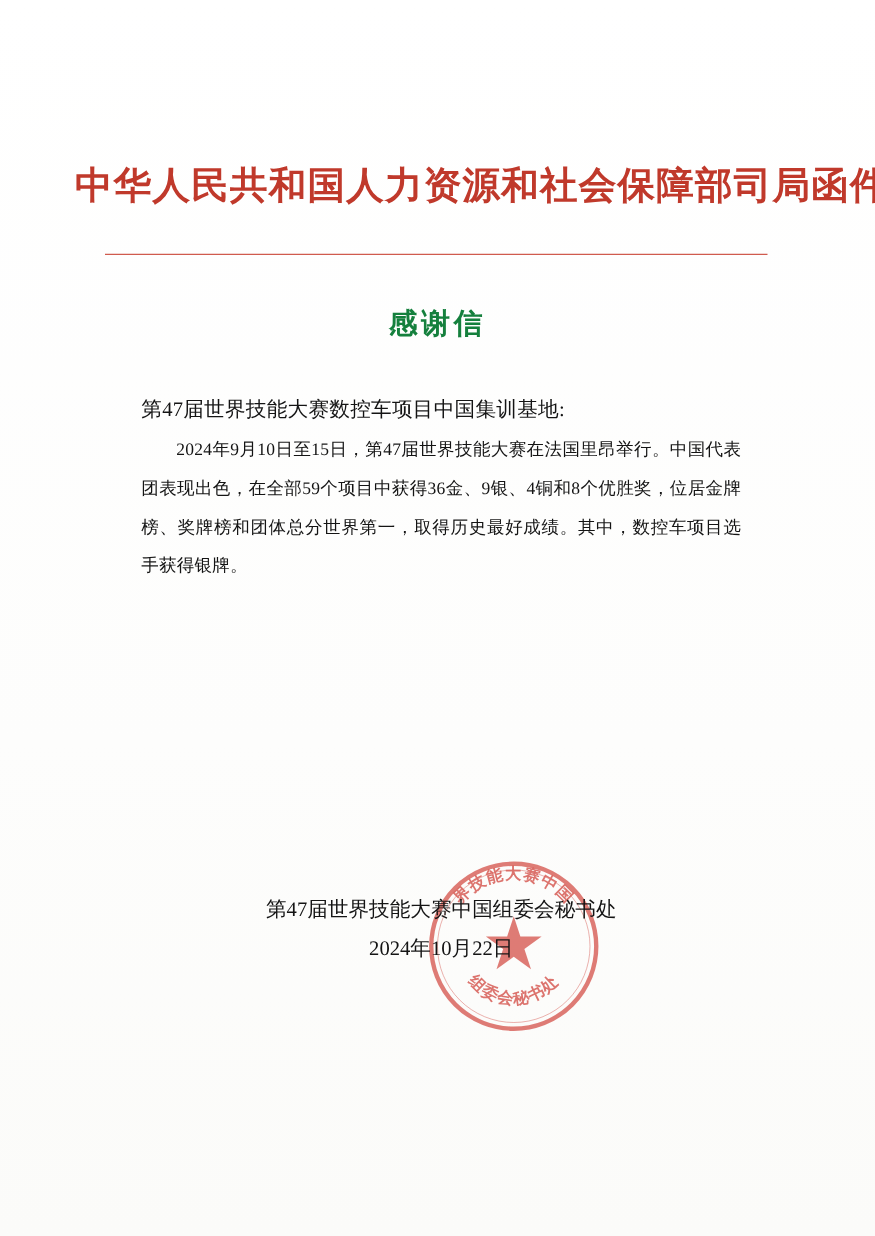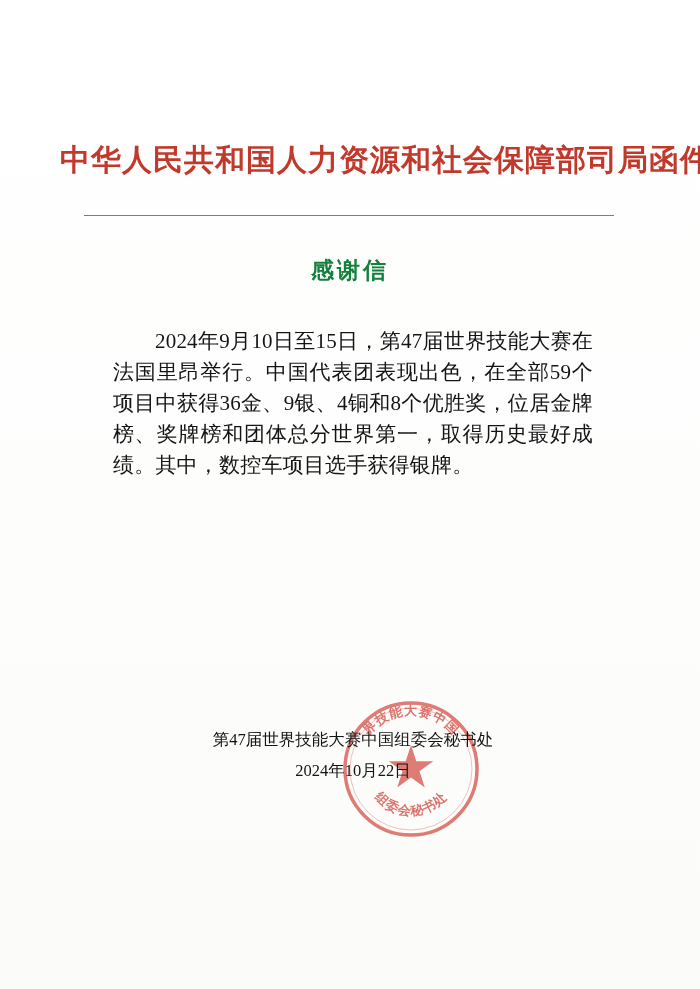--- a/index.html
+++ b/index.html
@@ -13,21 +13,20 @@
     font-family: "Liberation Serif", "DejaVu Serif", serif;
     color: #1a1a1a;
     overflow: hidden;
     position: relative;
   }
   .page {
     position: relative;
     width: 700px;
     height: 924px;
     background: #fdfdfb;
-    margin-top: 12px;
   }
   .sheet {
     position: absolute;
     left: 0;
     top: 0;
     width: 700px;
     height: 989px;
     background: linear-gradient(180deg, #ffffff 0%, #fdfdfc 60%, #fbfbf9 100%);
   }
   .letterhead {
@@ -70,21 +69,21 @@
     top: 312px;
     width: 480px;
   }
   .salutation {
     font-size: 16.5px;
     line-height: 31px;
     letter-spacing: 0.2px;
     color: #141414;
   }
   .para {
-    font-size: 21px;
+    font-size: 14px;
     line-height: 31px;
     letter-spacing: 0.2px;
     text-indent: 2em;
     color: #141414;
     margin-top: 2px;
     text-align: justify;
   }
   .signature {
     position: absolute;
     left: 113px;
@@ -126,20 +125,21 @@
   <div class="sheet"></div>
 
   <div class="letterhead">
     <div class="letterhead-title">中华人民共和国人力资源和社会保障部司局函件</div>
   </div>
   <div class="letterhead-rule"></div>
 
   <div class="doc-title">感谢信</div>
 
   <div class="body-block">
+    <div class="salutation">第47届世界技能大赛数控车项目中国集训基地:</div>
     <p class="para">2024年9月10日至15日，第47届世界技能大赛在法国里昂举行。中国代表团表现出色，在全部59个项目中获得36金、9银、4铜和8个优胜奖，位居金牌榜、奖牌榜和团体总分世界第一，取得历史最好成绩。其中，数控车项目选手获得银牌。</p>
   </div>
 
   <div class="seal">
     <svg width="148" height="148" viewBox="0 0 148 148" aria-hidden="true">
       <circle cx="74" cy="74" r="66" fill="none" stroke="#cf3b33" stroke-width="3.5" opacity="0.85"></circle>
       <circle cx="74" cy="74" r="61" fill="none" stroke="#cf3b33" stroke-width="0.8" opacity="0.5"></circle>
       <path id="sealTopArc" d="M 20 74 A 54 54 0 0 1 128 74" fill="none"></path>
       <path id="sealBottomArc" d="M 28 74 A 46 46 0 0 0 120 74" fill="none"></path>
       <text class="seal-text" opacity="0.9">

